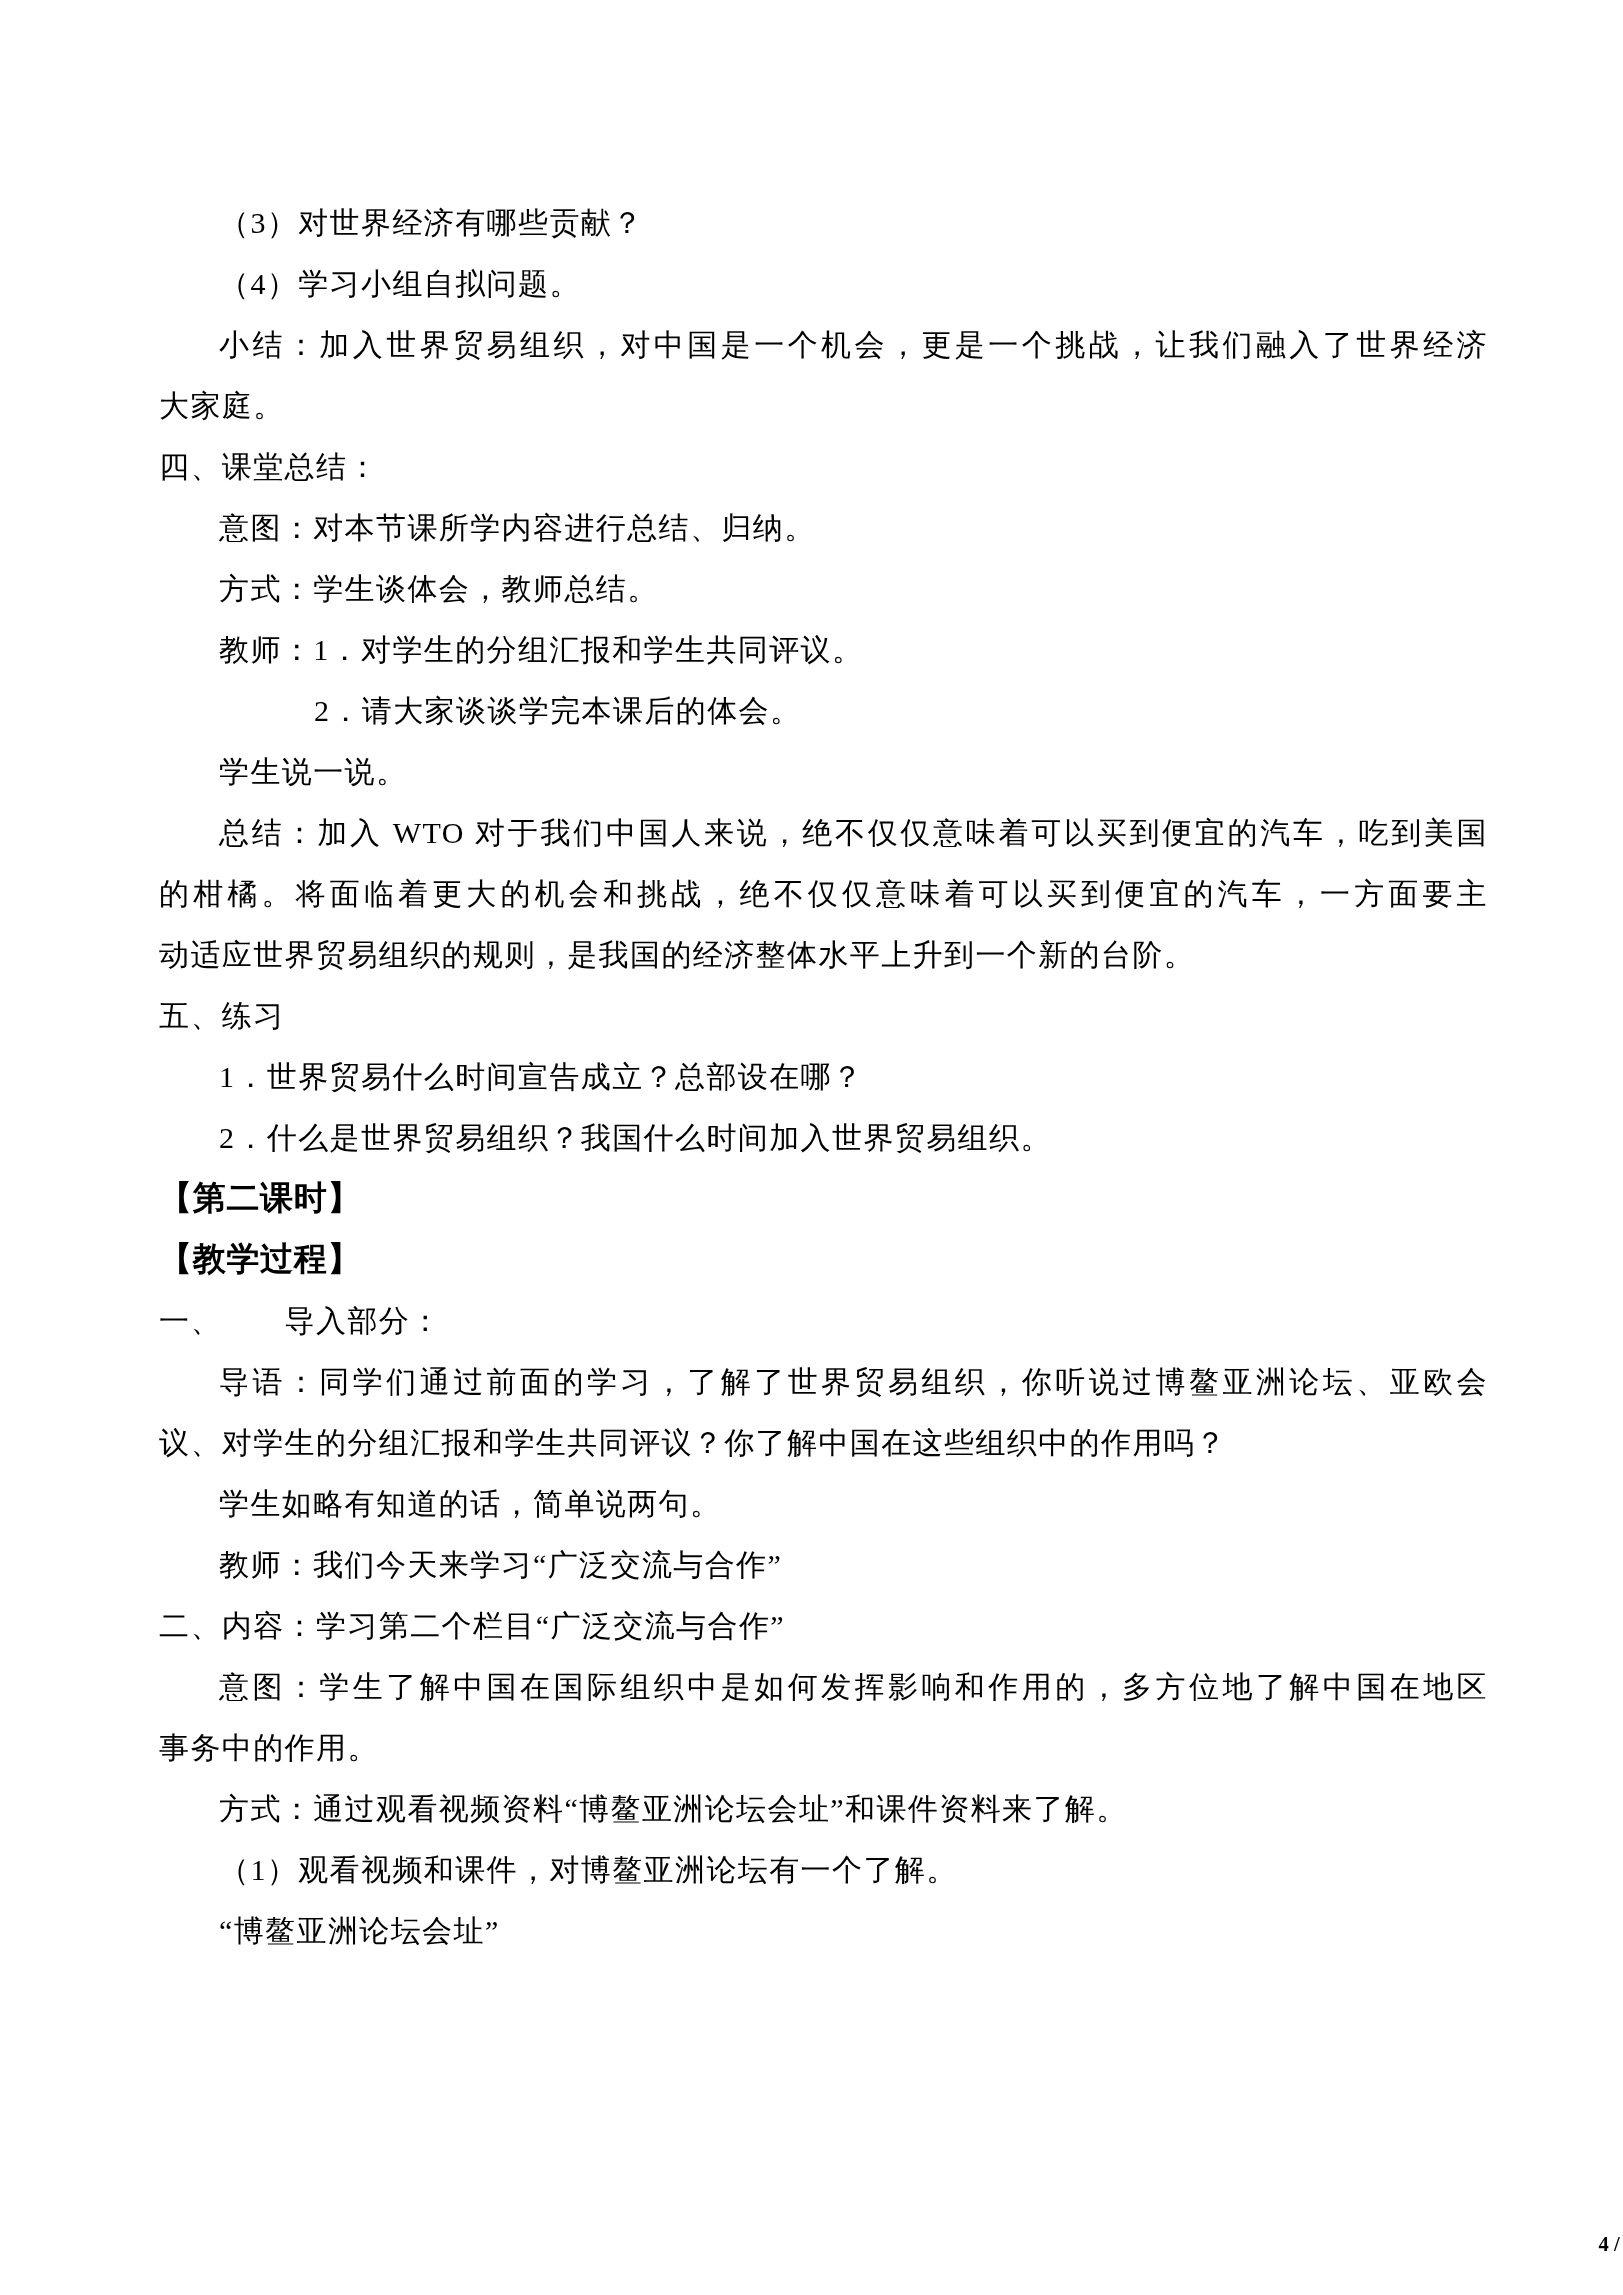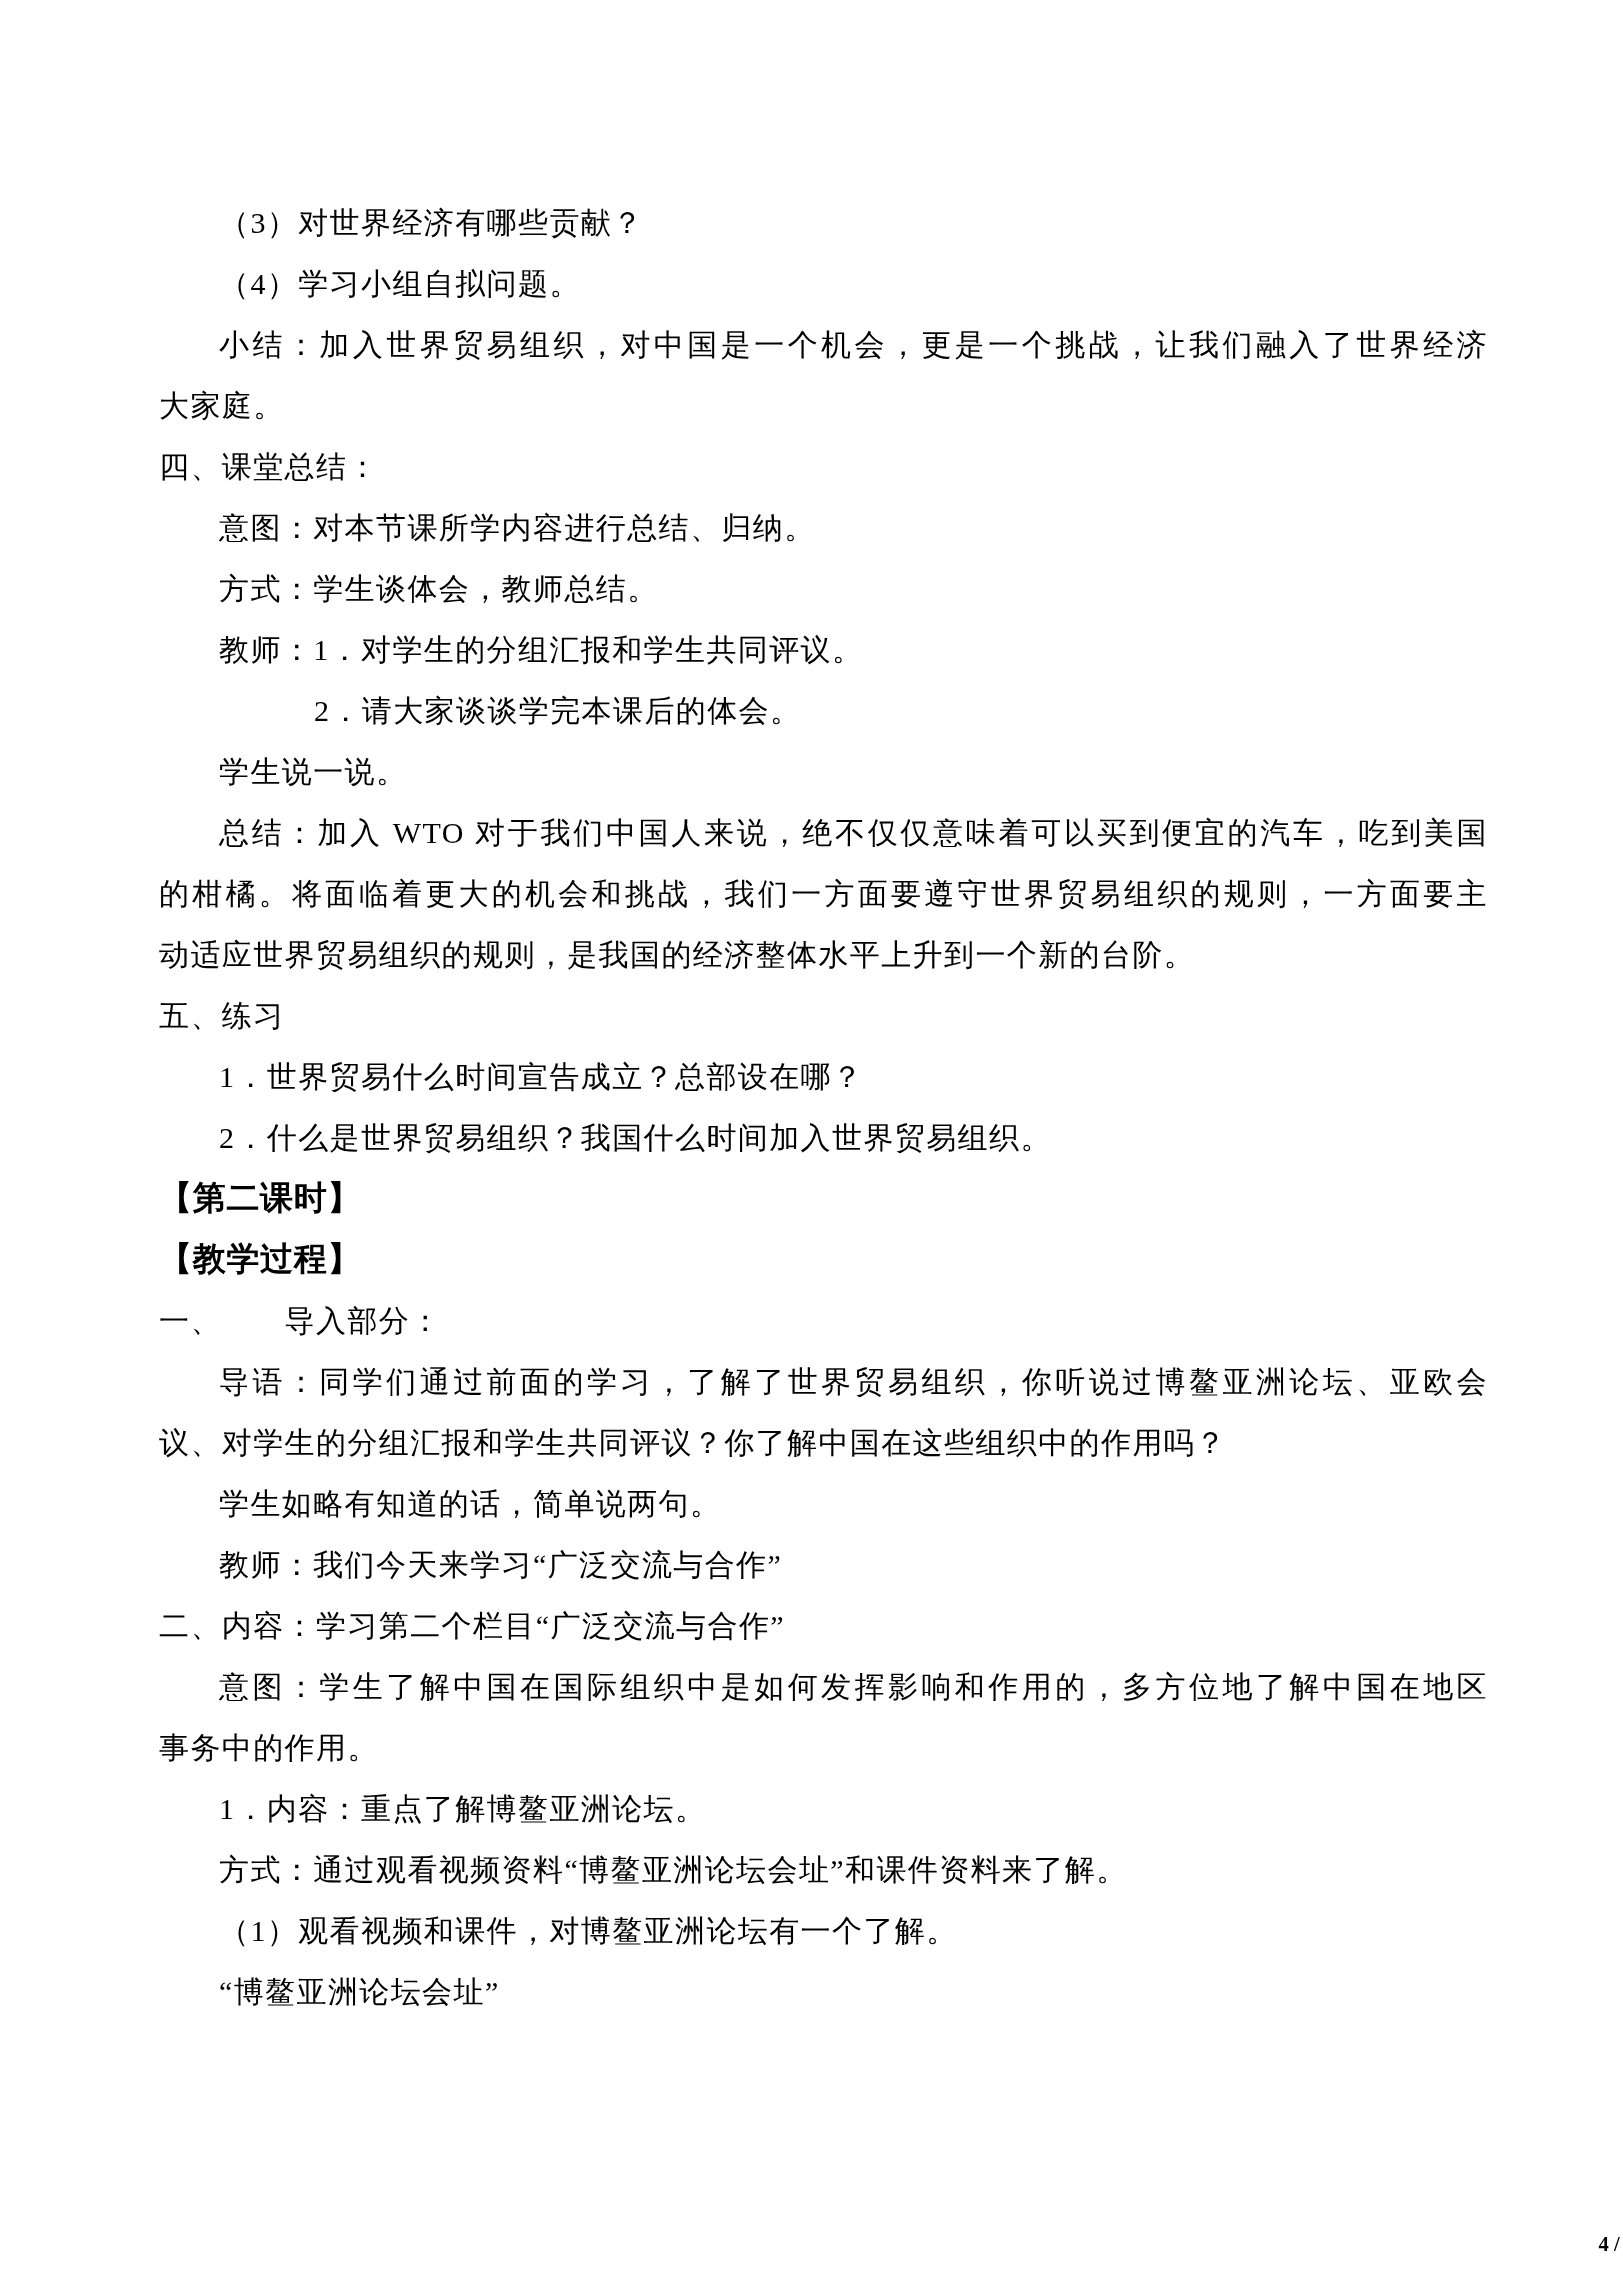--- a/index.html
+++ b/index.html
@@ -62,35 +62,34 @@
     <div class="ln i1">（4）学习小组自拟问题。</div>
     <div class="ln i1 full">小结：加入世界贸易组织，对中国是一个机会，更是一个挑战，让我们融入了世界经济</div>
     <div class="ln">大家庭。</div>
     <div class="ln">四、课堂总结：</div>
     <div class="ln i1">意图：对本节课所学内容进行总结、归纳。</div>
     <div class="ln i1">方式：学生谈体会，教师总结。</div>
     <div class="ln i1">教师：1．对学生的分组汇报和学生共同评议。</div>
     <div class="ln i2">2．请大家谈谈学完本课后的体会。</div>
     <div class="ln i1">学生说一说。</div>
     <div class="ln i1 full">总结：加入 WTO 对于我们中国人来说，绝不仅仅意味着可以买到便宜的汽车，吃到美国</div>
-    <div class="ln full">的柑橘。将面临着更大的机会和挑战，我们一方面要遵守世界贸易组织的规则，一方面要主</div>
+    <div class="ln full">的柑橘。将面临着更大的机会和挑战，绝不仅仅意味着可以买到便宜的汽车，一方面要主</div>
     <div class="ln">动适应世界贸易组织的规则，是我国的经济整体水平上升到一个新的台阶。</div>
     <div class="ln">五、练习</div>
     <div class="ln i1">1．世界贸易什么时间宣告成立？总部设在哪？</div>
     <div class="ln i1">2．什么是世界贸易组织？我国什么时间加入世界贸易组织。</div>
     <div class="ln hd">【第二课时】</div>
     <div class="ln hd">【教学过程】</div>
     <div class="ln">一、　　导入部分：</div>
     <div class="ln i1 full">导语：同学们通过前面的学习，了解了世界贸易组织，你听说过博鳌亚洲论坛、亚欧会</div>
     <div class="ln">议、对学生的分组汇报和学生共同评议？你了解中国在这些组织中的作用吗？</div>
     <div class="ln i1">学生如略有知道的话，简单说两句。</div>
     <div class="ln i1">教师：我们今天来学习“广泛交流与合作”</div>
     <div class="ln">二、内容：学习第二个栏目“广泛交流与合作”</div>
     <div class="ln i1 full">意图：学生了解中国在国际组织中是如何发挥影响和作用的，多方位地了解中国在地区</div>
     <div class="ln">事务中的作用。</div>
-    <div class="ln i1">1．内容：重点了解博鳌亚洲论坛。</div>
     <div class="ln i1">方式：通过观看视频资料“博鳌亚洲论坛会址”和课件资料来了解。</div>
     <div class="ln i1">（1）观看视频和课件，对博鳌亚洲论坛有一个了解。</div>
     <div class="ln i1">“博鳌亚洲论坛会址”</div>
   </div>
   <div class="footer">4 / 8</div>
 </div>
 
 
 </body></html>

